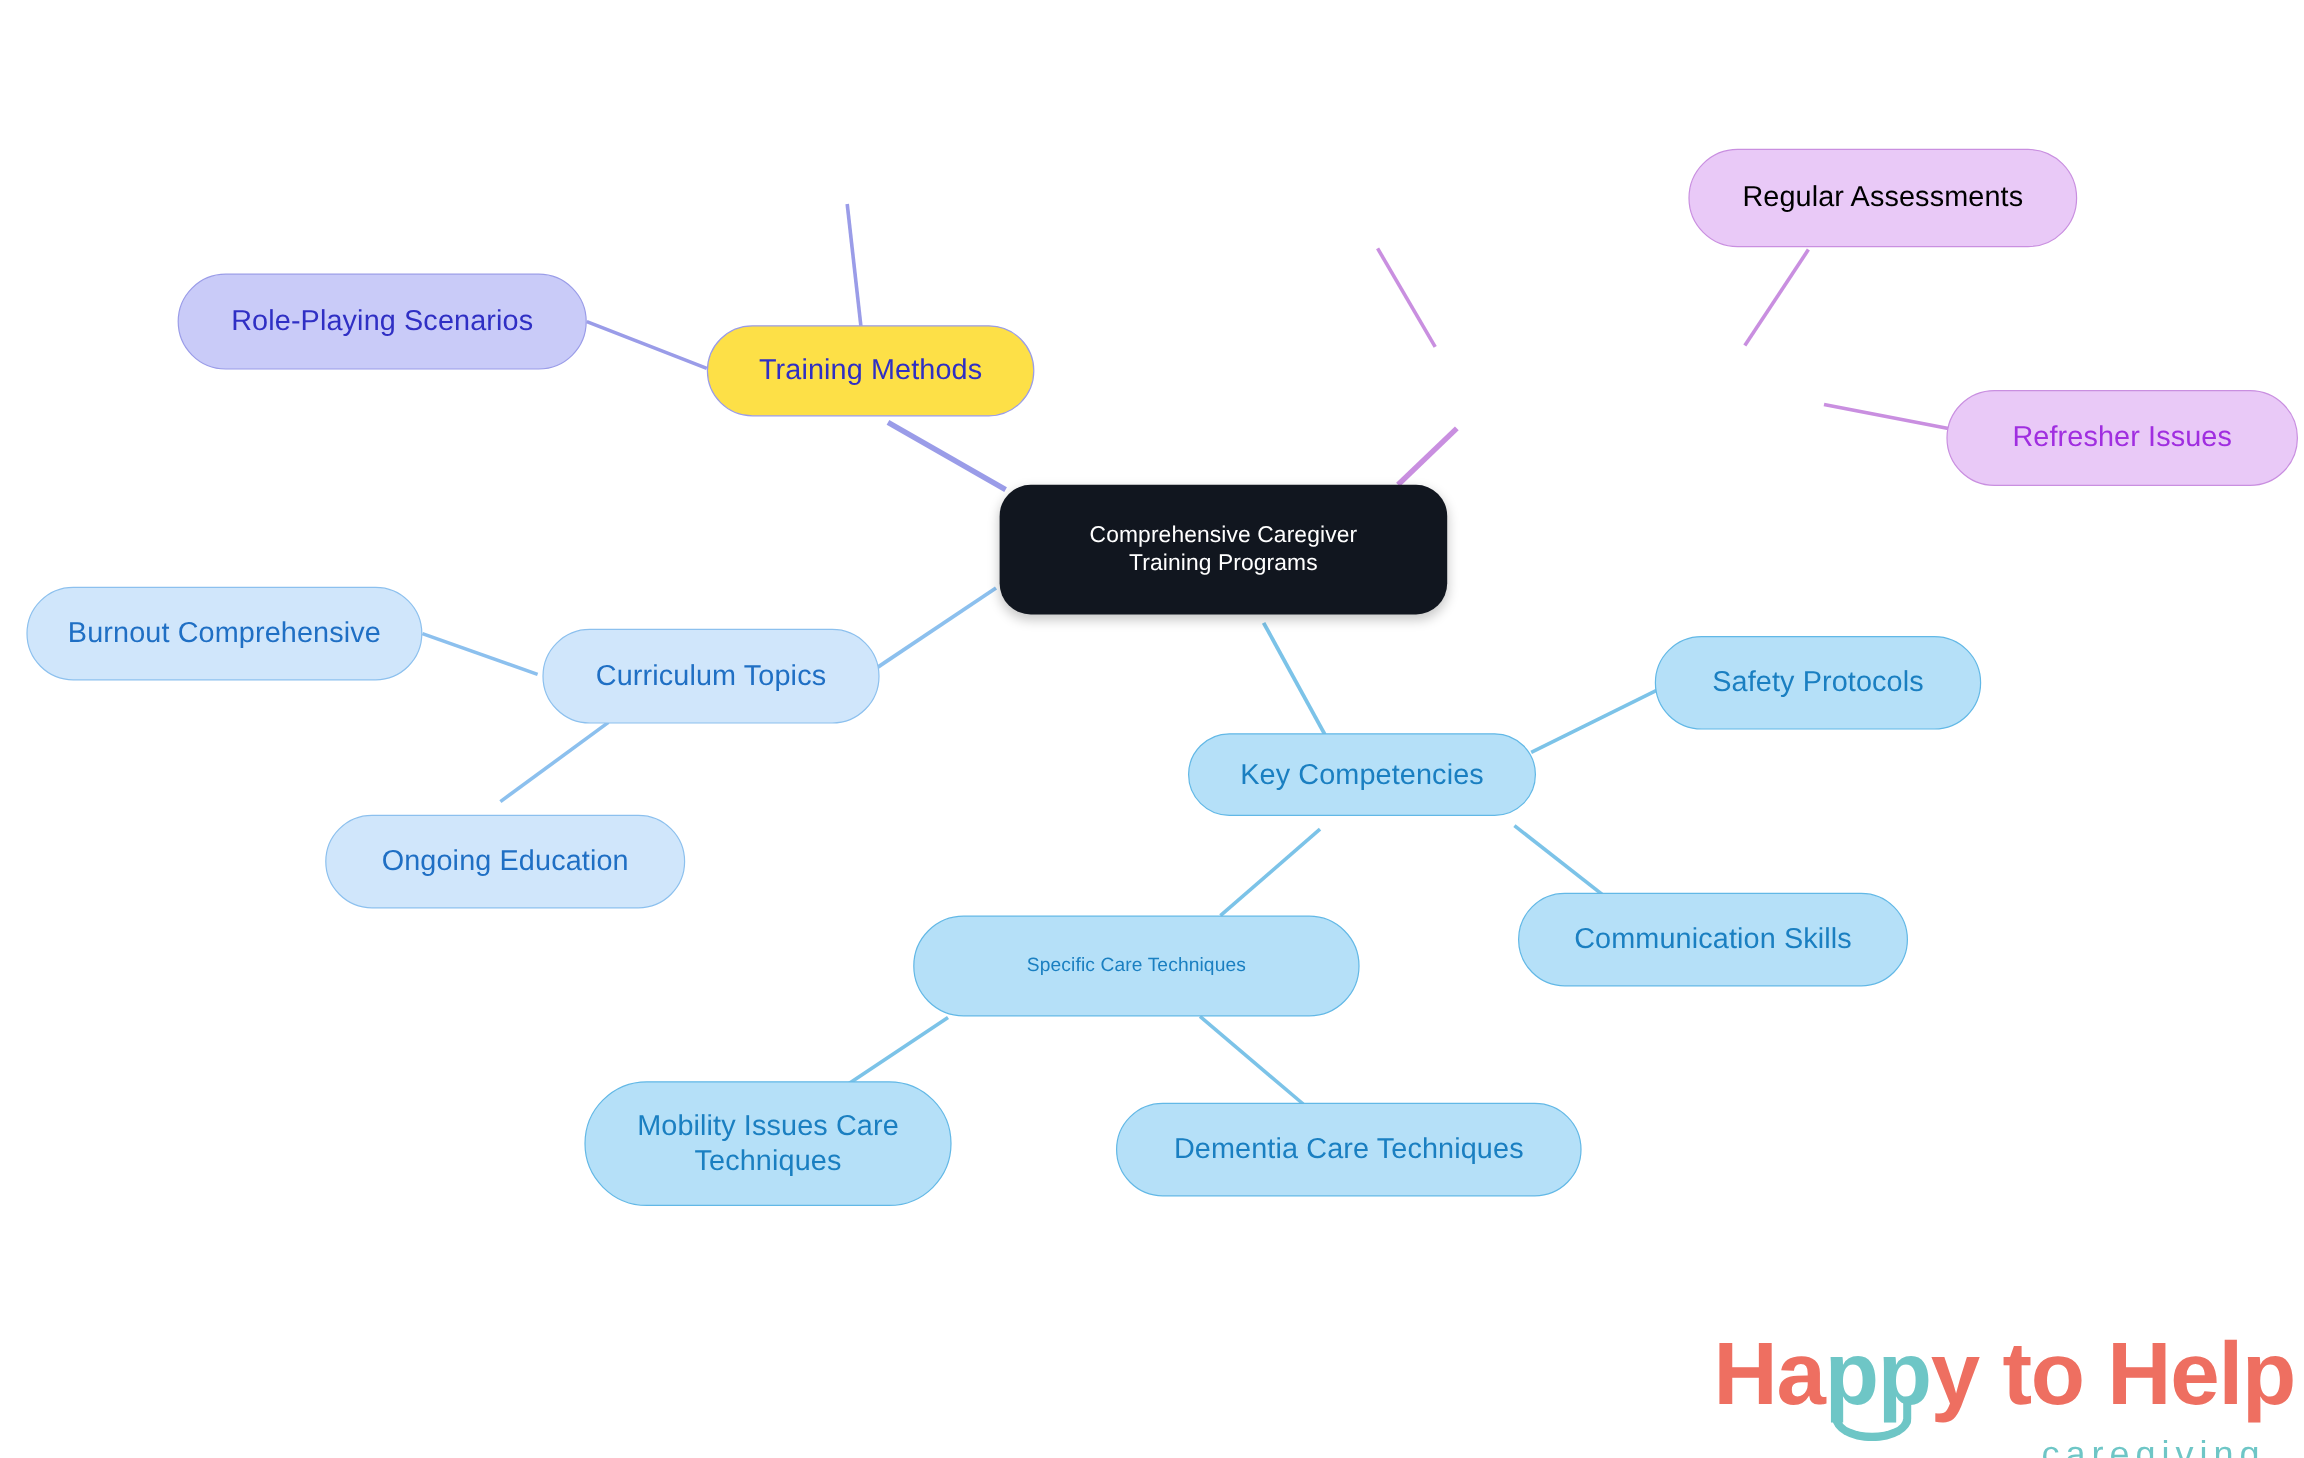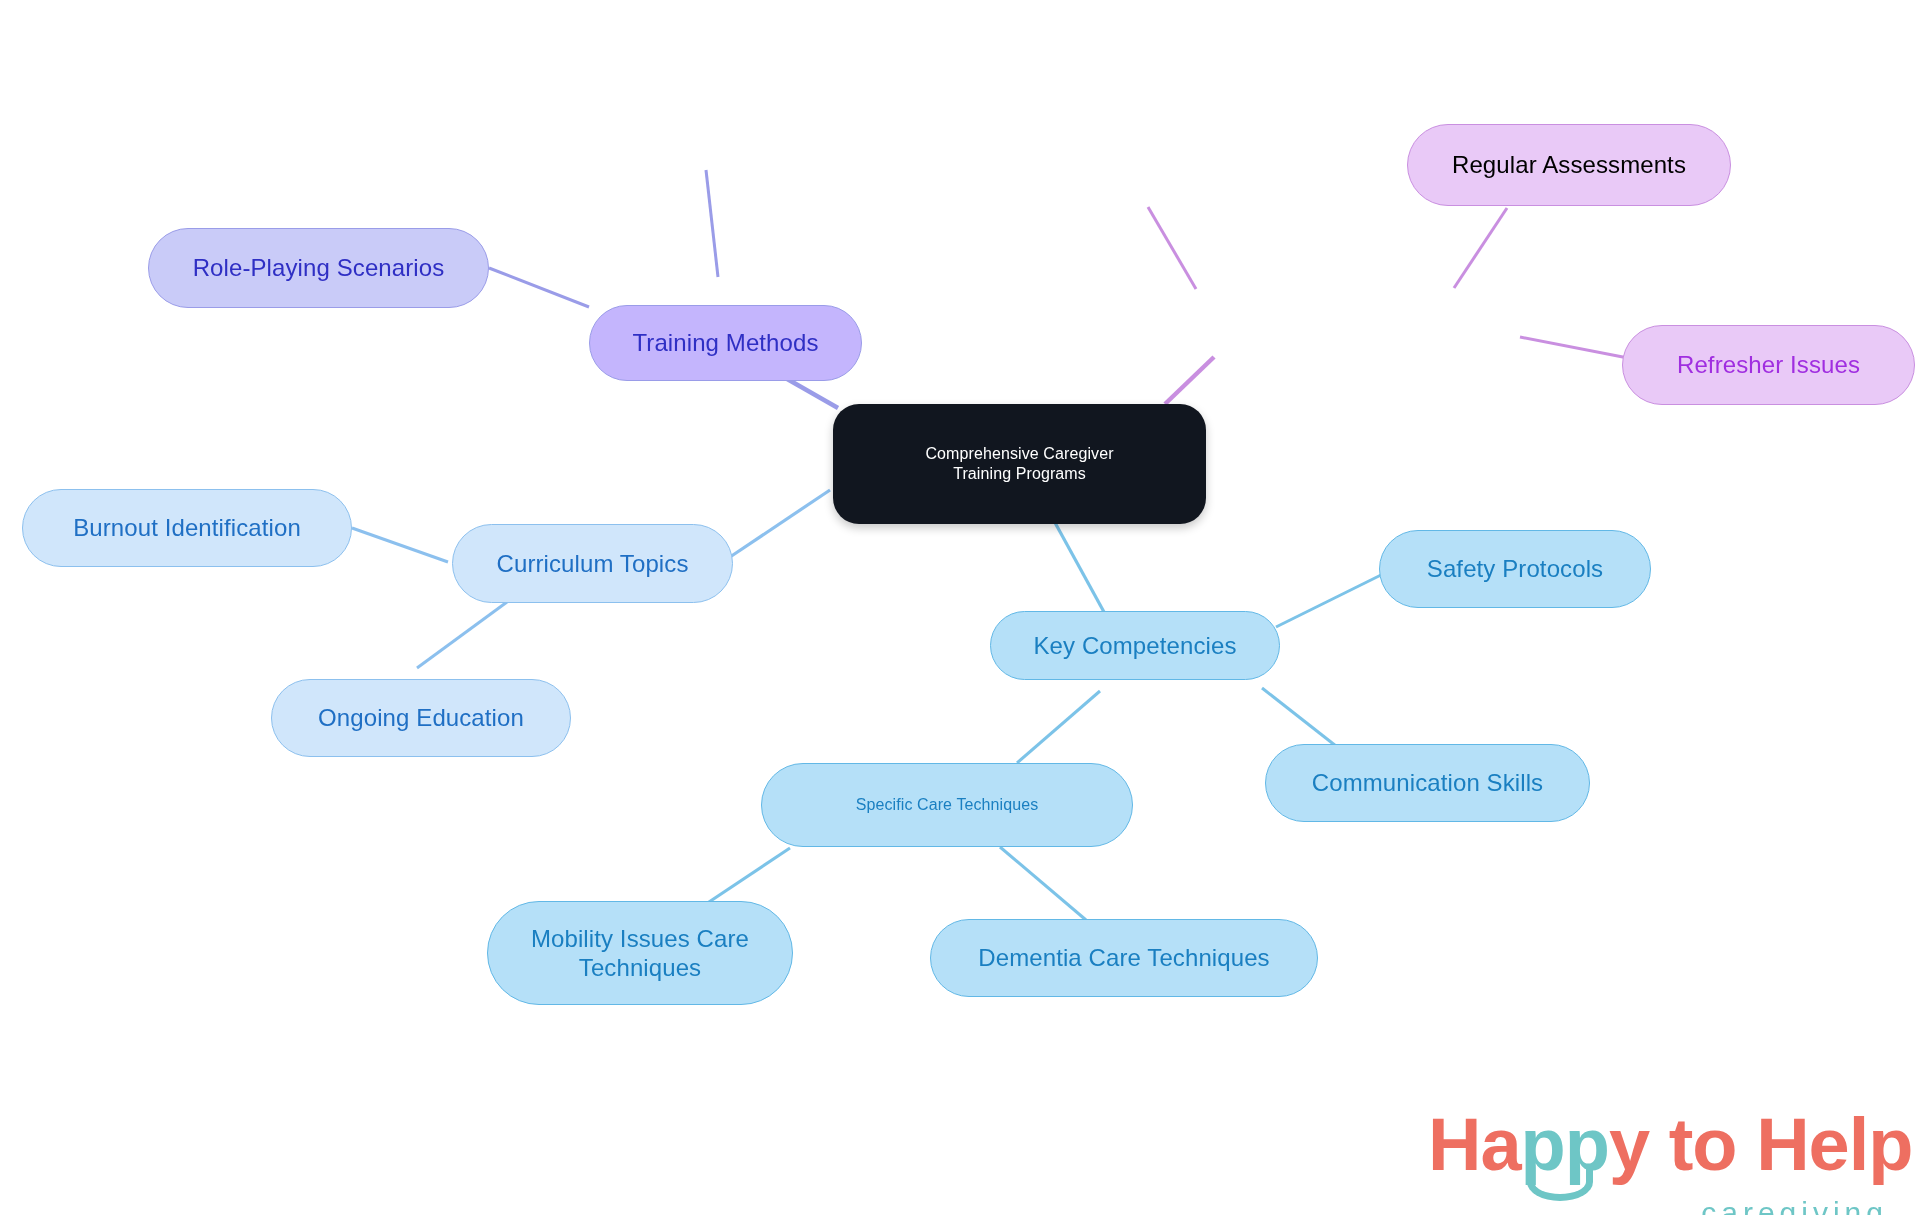--- a/index.html
+++ b/index.html
@@ -108,31 +108,31 @@
 
     <path d="M 1262 688 L 1350 757" stroke="#7cc3e8" stroke-width="3" fill="none"></path>
 
     <path d="M 1100 691 L 1017 763" stroke="#7cc3e8" stroke-width="3" fill="none"></path>
 
     <path d="M 790 848 L 700 908" stroke="#7cc3e8" stroke-width="3" fill="none"></path>
 
     <path d="M 1000 847 L 1086 920" stroke="#7cc3e8" stroke-width="3" fill="none"></path>
   </svg>
 
-  <div class="node root" style="left:833px; top:404px; width:373px; height:120px; background:#11161f; color:#ffffff; font-size:16px;">Comprehensive Caregiver
+  <div class="node root" style="left:833px; top:404px; width:373px; height:108px; background:#11161f; color:#ffffff; font-size:19px;">Comprehensive Caregiver
 Training Programs</div>
 
-  <div class="node" style="left:589px; top:271px; width:273px; height:76px; background:#c4b5fd; border-color:#9a9ce8; color:#2f2fc4; font-size:24px;margin-top:34px;">Training Methods</div>
+  <div class="node" style="left:589px; top:271px; width:273px; height:76px; background:#fde047; border-color:#9a9ce8; color:#2f2fc4; font-size:24px;">Training Methods</div>
   <div class="node" style="left:148px; top:228px; width:341px; height:80px; background:#c9cbf8; border-color:#9a9ce8; color:#2f2fc4; font-size:24px;">Role-Playing Scenarios</div>
 
   <div class="node" style="left:1407px; top:124px; width:324px; height:82px; background:#e9c9f7; border-color:#c98fe0; color:#000000; font-size:24px;">Regular Assessments</div>
   <div class="node" style="left:1622px; top:325px; width:293px; height:80px; background:#e9c9f7; border-color:#c98fe0; color:#a02ee0; font-size:24px;">Refresher Issues</div>
 
   <div class="node" style="left:452px; top:524px; width:281px; height:79px; background:#d0e6fb; border-color:#8cc0ee; color:#1f6fc4; font-size:24px;">Curriculum Topics</div>
-  <div class="node" style="left:22px; top:489px; width:330px; height:78px; background:#d0e6fb; border-color:#8cc0ee; color:#1f6fc4; font-size:24px;">Burnout Identification</div>
+  <div class="node" style="left:22px; top:489px; width:330px; height:78px; background:#d0e6fb; border-color:#8cc0ee; color:#1f6fc4; font-size:24px;">Burnout Comprehensive</div>
   <div class="node" style="left:271px; top:679px; width:300px; height:78px; background:#d0e6fb; border-color:#8cc0ee; color:#1f6fc4; font-size:24px;">Ongoing Education</div>
 
   <div class="node" style="left:990px; top:611px; width:290px; height:69px; background:#b5e0f8; border-color:#62b8e6; color:#1a7fc1; font-size:24px;">Key Competencies</div>
   <div class="node" style="left:1379px; top:530px; width:272px; height:78px; background:#b5e0f8; border-color:#62b8e6; color:#1a7fc1; font-size:24px;">Safety Protocols</div>
   <div class="node" style="left:1265px; top:744px; width:325px; height:78px; background:#b5e0f8; border-color:#62b8e6; color:#1a7fc1; font-size:24px;">Communication Skills</div>
   <div class="node" style="left:761px; top:763px; width:372px; height:84px; background:#b5e0f8; border-color:#62b8e6; color:#1a7fc1; font-size:16px;">Specific Care Techniques</div>
   <div class="node" style="left:487px; top:901px; width:306px; height:104px; background:#b5e0f8; border-color:#62b8e6; color:#1a7fc1; font-size:24px;">Mobility Issues Care
 Techniques</div>
   <div class="node" style="left:930px; top:919px; width:388px; height:78px; background:#b5e0f8; border-color:#62b8e6; color:#1a7fc1; font-size:24px;">Dementia Care Techniques</div>
 

